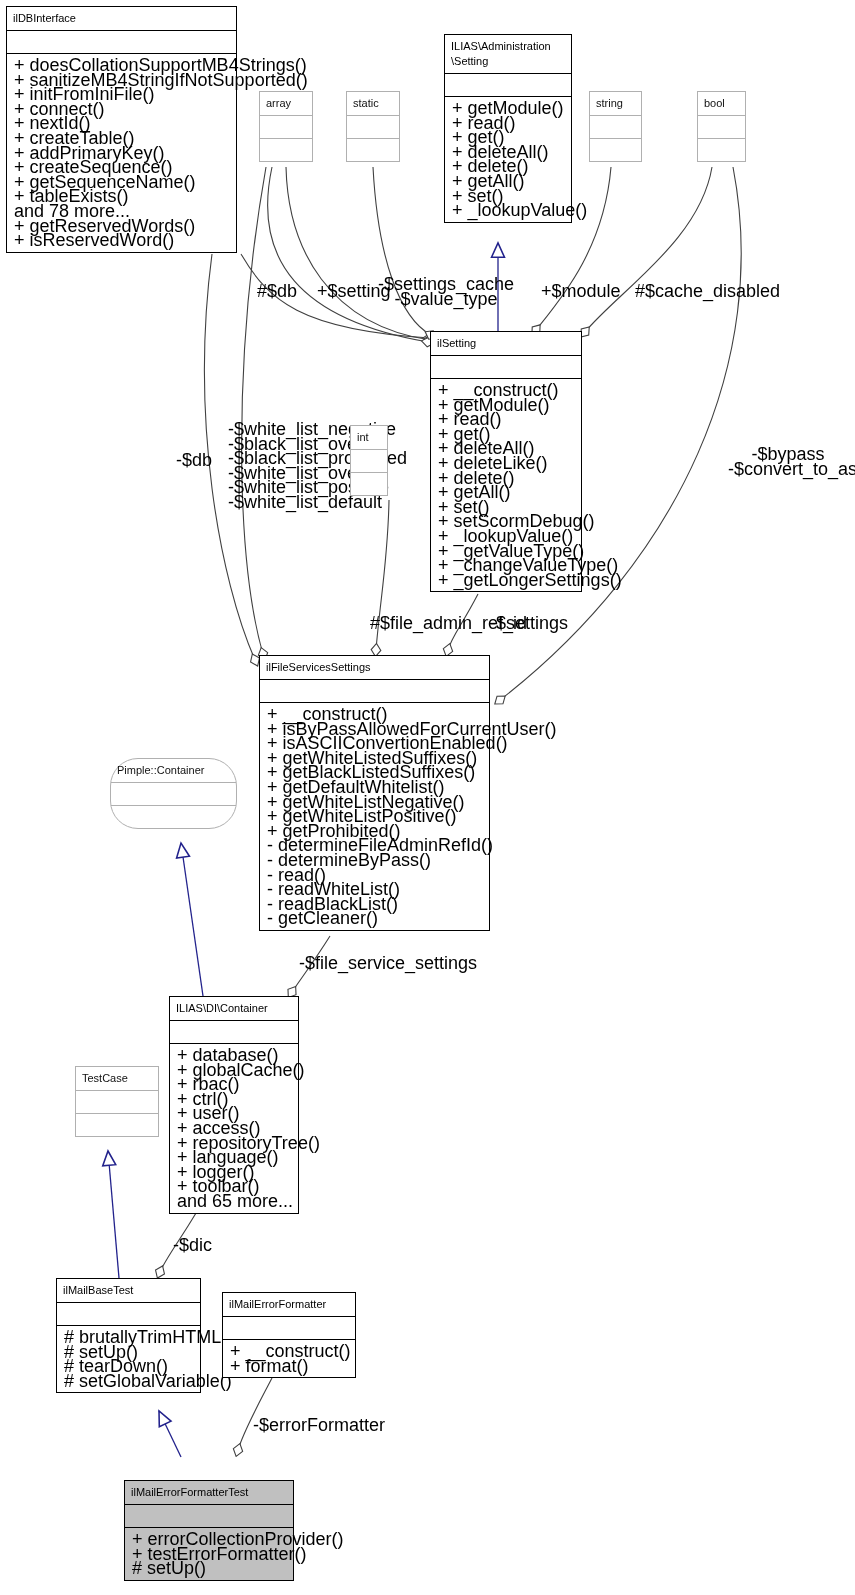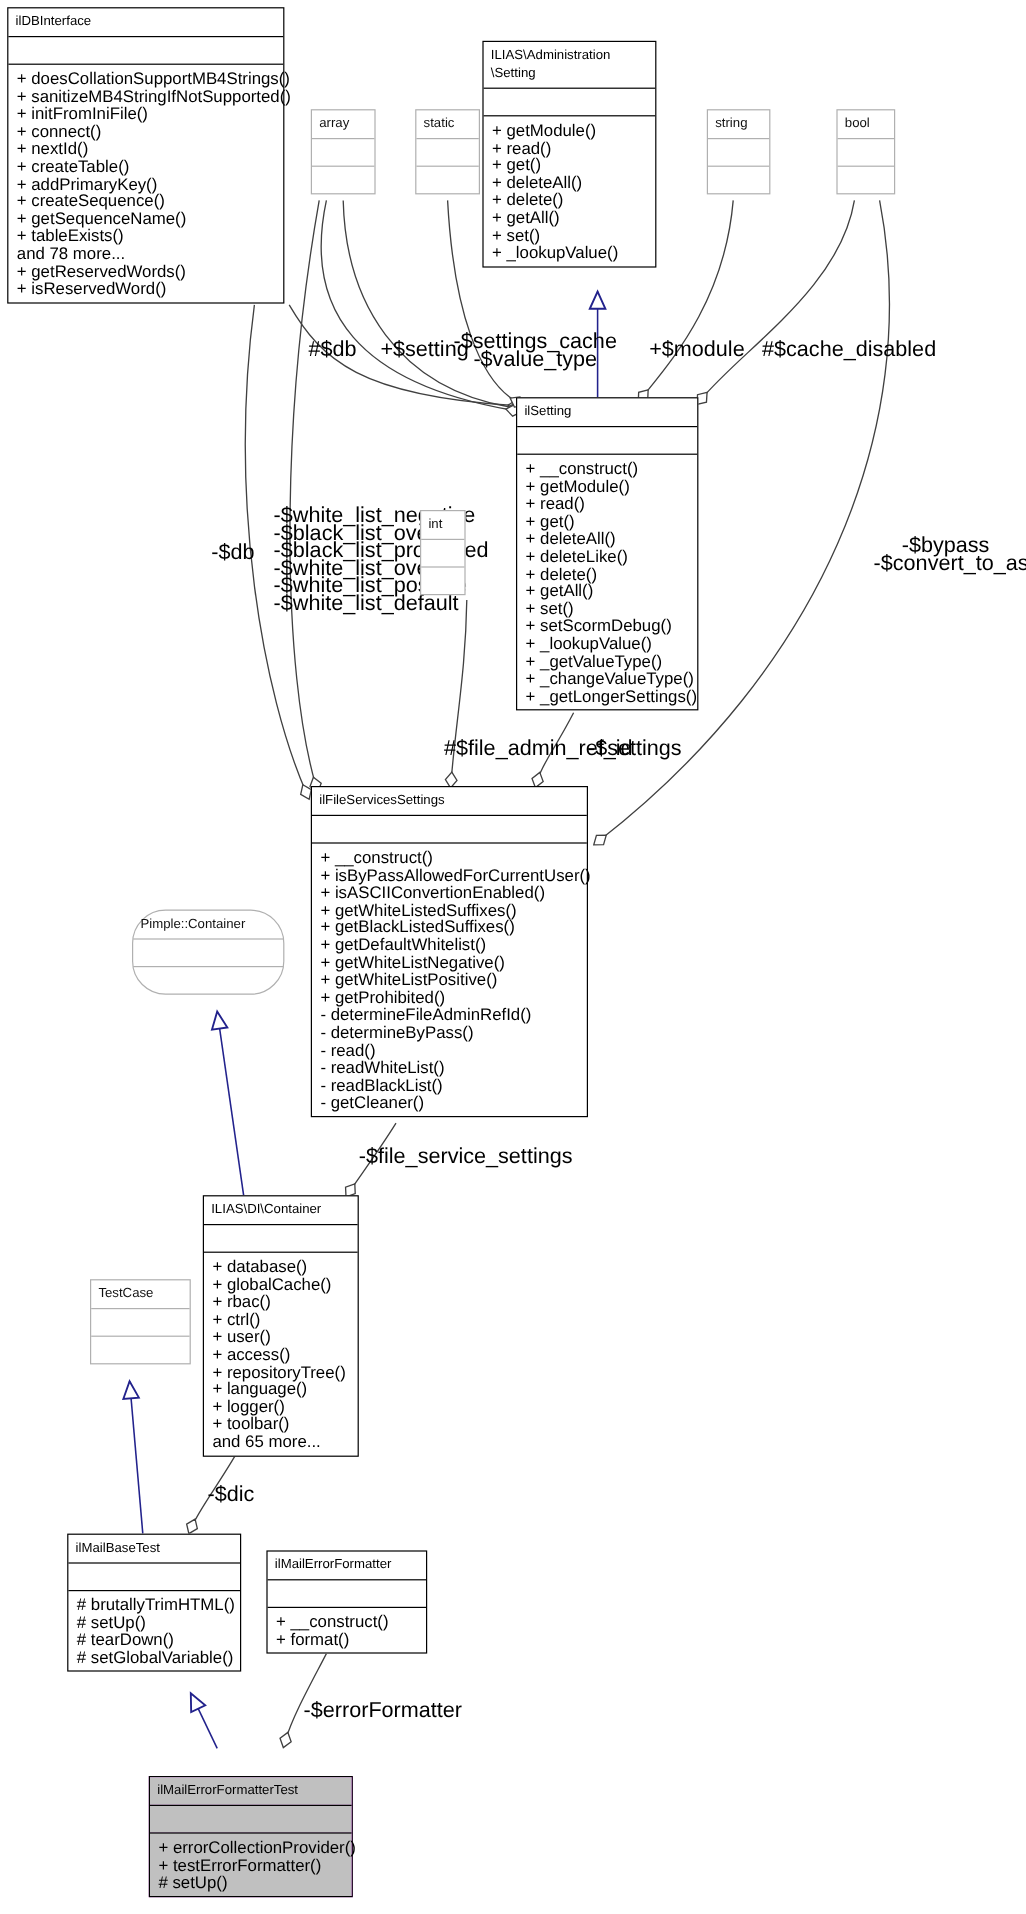--- a/index.html
+++ b/index.html
@@ -51,21 +51,21 @@
   }
   .ghost .nhead { color: #111; }
   .nrow {
     border-top: 1px solid #000000;
     height: 22px;
   }
   .ghost .nrow { border-top: 1px solid #b0b0b0; }
   .nmeth {
     border-top: 1px solid #000000;
     padding: 4px 0 4px 7px;
-    font-size: 14px;
+    font-size: 18px;
     line-height: 14.6px;
     color: #000;
   }
   .nmeth div { white-space: nowrap; }
   .elabel {
     position: absolute;
     font-size: 18px;
     line-height: 14.6px;
     color: #000;
     white-space: pre-line;
@@ -157,21 +157,21 @@
     <div class="nrow"></div>
     <div class="nrow"></div>
   </div>
 
   <div class="node ghost" style="left:346px; top:91px; width:54px;">
     <div class="nhead">static</div>
     <div class="nrow"></div>
     <div class="nrow"></div>
   </div>
 
-  <div class="node" style="left:402px; top:34px; width:145px;">
+  <div class="node" style="left:444px; top:34px; width:128px;">
     <div class="nhead">ILIAS\Administration
 \Setting</div>
     <div class="nrow"></div>
     <div class="nmeth">
       <div>+ getModule()</div>
       <div>+ read()</div>
       <div>+ get()</div>
       <div>+ deleteAll()</div>
       <div>+ delete()</div>
       <div>+ getAll()</div>

